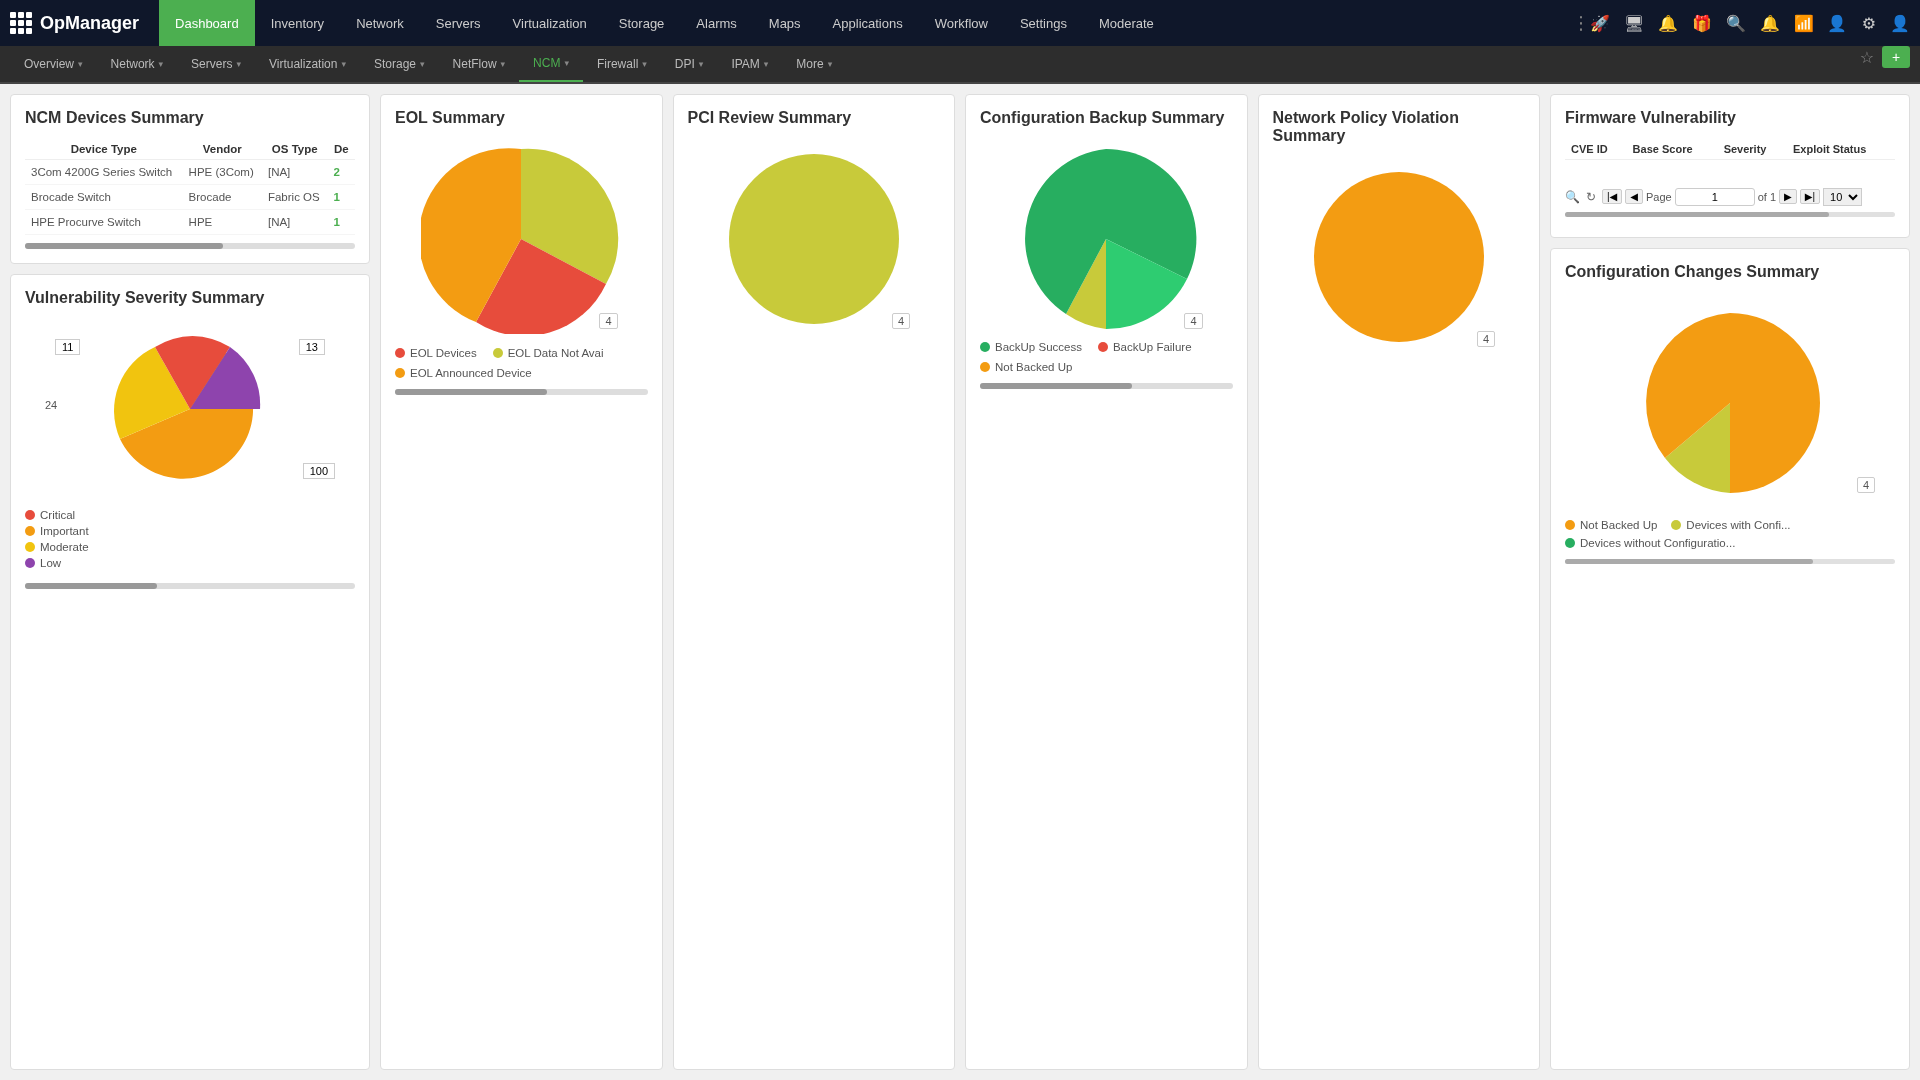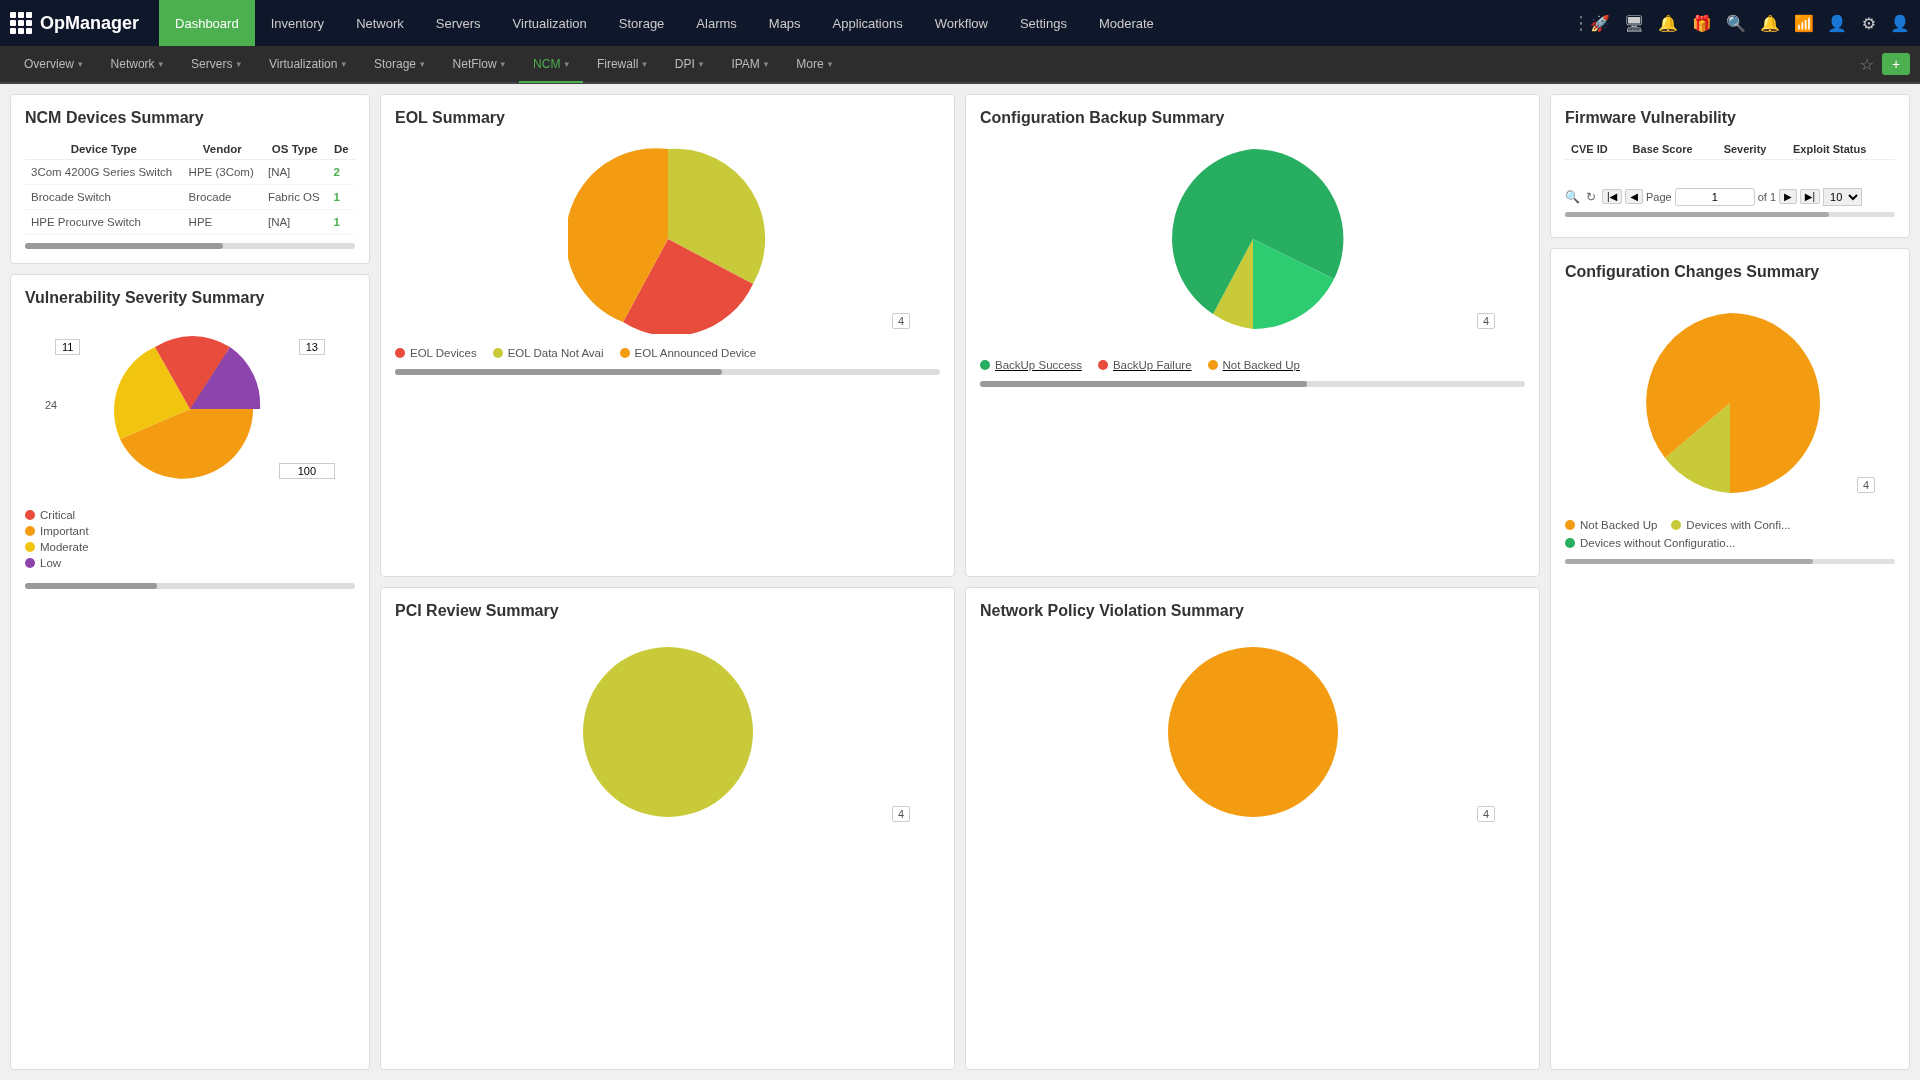--- a/index.html
+++ b/index.html
@@ -56,21 +56,21 @@
       gap: 14px;
       color: #ccc;
       font-size: 16px;
     }
     .top-icons span { cursor: pointer; }
 
     
     .sec-nav {
       background: #2d2d2d;
       display: flex;
-      align-items: center;
+      align-items: flex-start;
       height: 38px;
       padding: 0 10px;
       border-bottom: 2px solid #444;
     }
     .sec-nav .sec-item {
       padding: 0 14px;
       height: 100%;
       display: flex;
       align-items: center;
       color: #bbb;
@@ -164,21 +164,21 @@
       color: #555;
     }
     .legend-dot {
       width: 10px;
       height: 10px;
       border-radius: 50%;
       flex-shrink: 0;
     }
 
     
-    .col2, .col3 { display: flex; flex-direction: column; gap: 10px; }
+    .col2, .col3 { display: flex; flex-direction: row; gap: 10px; }
     .chart-card { flex: 1; }
     .chart-area {
       display: flex;
       align-items: center;
       justify-content: center;
       height: 200px;
       position: relative;
     }
     .chart-label-badge {
       position: absolute;
@@ -348,21 +348,21 @@
       </div>
     </div>
 
     <div class="card" style="flex:1;">
       <div class="card-title">Vulnerability Severity Summary</div>
       <div class="vuln-chart-area">
 
         <div style="position:absolute; top:20px; left:30px; border:1px solid #ccc; padding:1px 6px; font-size:11px; background:white;">11</div>
         <div style="position:absolute; top:20px; right:30px; border:1px solid #ccc; padding:1px 6px; font-size:11px; background:white;">13</div>
         <div style="position:absolute; top:80px; left:20px; font-size:11px; color:#555;">24</div>
-        <div style="position:absolute; bottom:20px; right:20px; border:1px solid #ccc; padding:1px 18px; font-size:11px; background:white;text-align:right;">100</div>
+        <div style="position:absolute; bottom:20px; right:20px; border:1px solid #ccc; padding:1px 6px; font-size:11px; background:white;text-align:right;">100</div>
         <svg width="180" height="160" viewBox="0 0 180 160">
 
           <path d="M90,80 L90,10 A70,70 0 1,1 20,110 Z" fill="#f39c12"></path>
 
           <path d="M90,80 L20,110 A70,70 0 0,1 55,18 Z" fill="#f1c40f"></path>
 
           <path d="M90,80 L55,18 A70,70 0 0,1 130,18 Z" fill="#e74c3c"></path>
 
           <path d="M90,80 L130,18 A70,70 0 0,1 160,80 Z" fill="#8e44ad"></path>
         </svg>
@@ -447,21 +447,21 @@
           <path d="M100,95 L100,5 A90,90 0 0,1 181,135 Z" fill="#27ae60"></path>
 
           <path d="M100,95 L181,135 A90,90 0 0,1 100,185 Z" fill="#2ecc71"></path>
 
           <path d="M100,95 L100,185 A90,90 0 0,1 60,170 Z" fill="#c8ca3a"></path>
 
           <path d="M100,95 L60,170 A90,90 0 0,1 100,5 Z" fill="#27ae60"></path>
         </svg>
         <div class="chart-label-badge" style="bottom:10px; right:30px;">4</div>
       </div>
-      <div style="display:flex; flex-wrap:wrap; gap:8px 16px; margin-top:20px;text-decoration:underline;">
+      <div style="display:flex; flex-wrap:wrap; gap:8px 16px; margin-top:2px;">
         <div class="legend-item">
           <div class="legend-dot" style="background:#27ae60;"></div>
           <span>BackUp Success</span>
         </div>
         <div class="legend-item">
           <div class="legend-dot" style="background:#e74c3c;"></div>
           <span>BackUp Failure</span>
         </div>
         <div class="legend-item">
           <div class="legend-dot" style="background:#f39c12;"></div>

